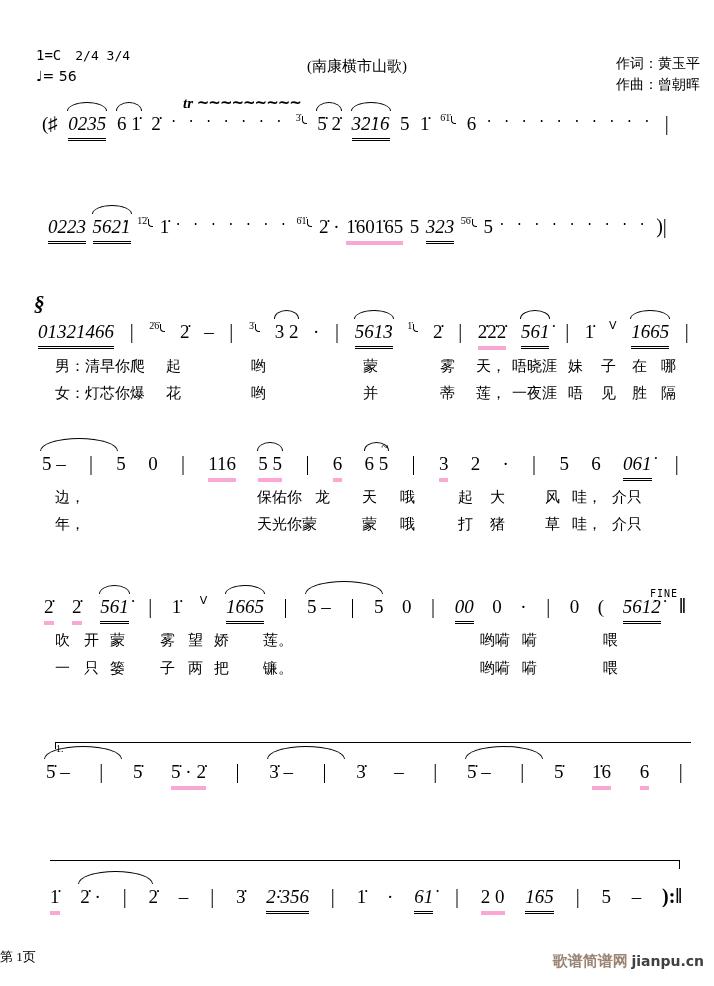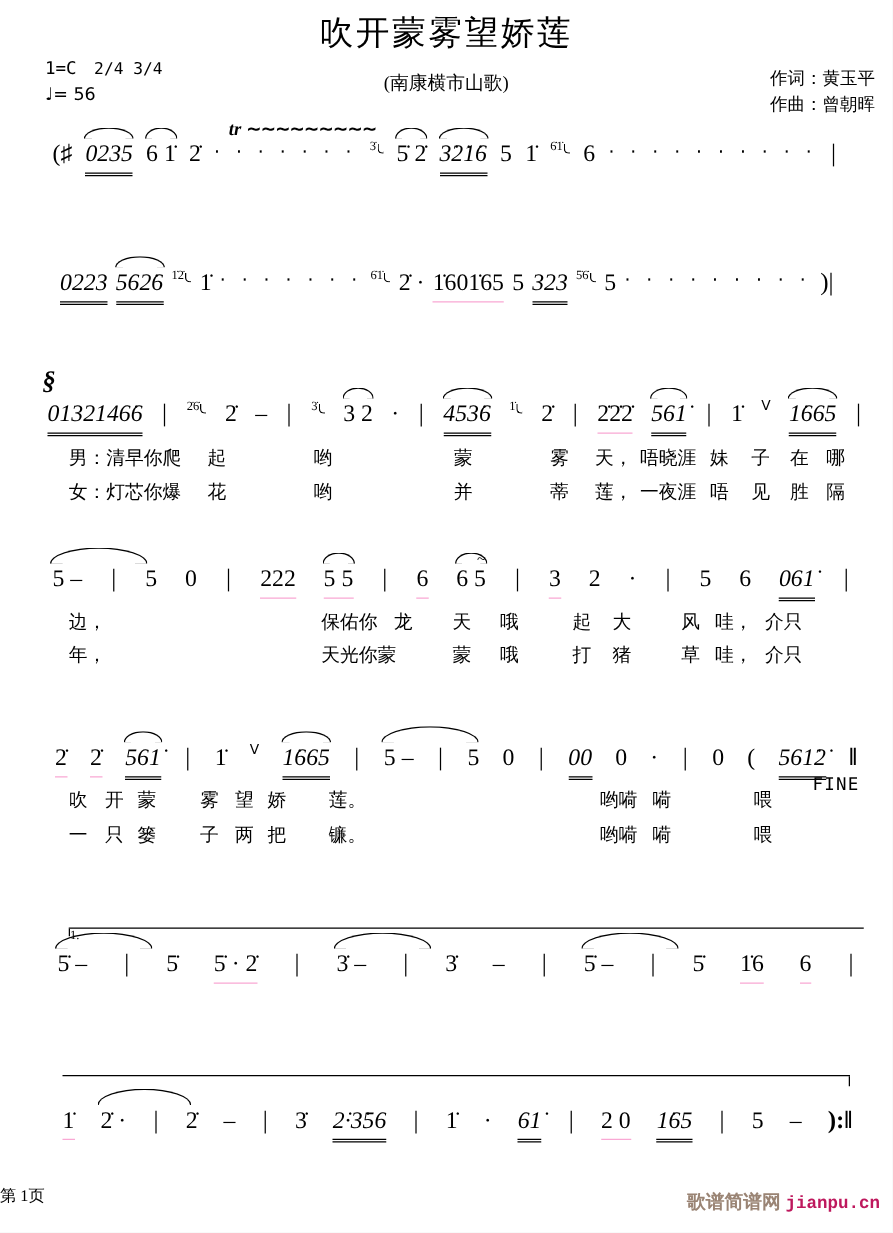--- a/index.html
+++ b/index.html
@@ -18,38 +18,38 @@
   .system{position:absolute;display:flex;justify-content:space-between;align-items:baseline;height:40px;}
   #sys0{top:110px;left:42px;width:628px;}
   #sys1{top:213px;left:48px;width:620px;}
   #sys2{top:318px;left:38px;width:652px;}
   #sys3{top:450px;left:42px;width:638px;}
   #sys4{top:593px;left:44px;width:642px;}
   #sys5{top:758px;left:46px;width:638px;}
   #sys6{top:883px;left:50px;width:632px;}
 
   .note{position:relative;display:inline-block;font-size:19px;font-family:"Liberation Serif",serif;line-height:26px;white-space:nowrap;}
-  .u1{border-bottom:1px solid #f9a8d4;padding-bottom:1px;}
+  .u1{border-bottom:4px solid #f9a8d4;padding-bottom:1px;}
   .u2{border-bottom:3px double #000;padding-bottom:1px;font-style:italic;}
   .bar{font-size:20px;padding:0 1px;}
   .fin{font-size:20px;font-weight:bold;}
   .dots{font-size:15px;letter-spacing:4px;position:relative;top:-3px;font-family:"DejaVu Sans",sans-serif;}
   .grace{font-size:10px;position:relative;top:-9px;}
   .grace::after{content:"";display:inline-block;width:4px;height:7px;border-left:1px solid #000;border-bottom:1px solid #000;border-radius:0 0 0 4px;margin-left:1px;vertical-align:-3px;}
   .breath{font-size:11px;position:relative;top:-9px;font-family:"DejaVu Sans",sans-serif;}
   .arc::before{content:"";position:absolute;left:-1px;right:-1px;top:-9px;height:8px;border:1px solid #000;border-bottom:none;border-radius:50% 50% 0 0 / 100% 100% 0 0;}
   .warc::before{content:"";position:absolute;left:-2px;right:-52px;top:-13px;height:12px;border:1px solid #000;border-bottom:none;border-radius:50% 50% 0 0 / 100% 100% 0 0;}
   .mord::after{content:"~";position:absolute;top:-17px;right:0;font-size:13px;}
 
   
   #trill{position:absolute;top:94px;left:183px;font-size:15px;}
   #trill .tr{font-style:italic;font-weight:bold;font-family:"Liberation Serif",serif;}
   #trill .wave{letter-spacing:-1px;font-weight:bold;font-family:"DejaVu Sans",sans-serif;}
   #segno{position:absolute;top:292px;left:34px;font-size:21px;font-style:italic;font-weight:bold;}
-  #fine{position:absolute;top:620px;left:650px;font-size:14px;letter-spacing:1px;font-family:"DejaVu Sans Mono",monospace;text-align:right;}
+  #fine{position:absolute;top:588px;left:650px;font-size:10px;letter-spacing:1px;font-family:"DejaVu Sans Mono",monospace;text-align:right;}
   #volta1{position:absolute;top:742px;left:55px;width:636px;border-top:1px solid #000;}
   #volta1 .vlabel{position:absolute;left:1px;top:0;font-size:10px;}
   #volta1::before{content:"";position:absolute;left:0;top:0;height:6px;border-left:1px solid #000;}
   #line7{position:absolute;top:860px;left:50px;width:630px;border-top:1px solid #000;}
   #line7::after{content:"";position:absolute;right:0;top:0;height:8px;border-right:1px solid #000;}
 
   
   .lyricrow{position:absolute;left:0;width:714px;height:20px;}
   #lyr0{top:357px;} #lyr1{top:384px;text-align:right;}
   #lyr2{top:488px;} #lyr3{top:515px;}
@@ -60,21 +60,20 @@
   #pagenum{position:absolute;top:948px;left:0;width:100%;text-align:left;font-size:13px;}
   #watermark{position:absolute;top:952px;right:10px;font-size:15px;}
   #sitename{font-weight:bold;}
   #siteurl{font-weight:bold;font-family:"DejaVu Sans",sans-serif;font-size:14px;}
 </style>
 </head>
 <body>
 
 <div id="sheet" style="background: rgb(255, 255, 255); color: rgb(0, 0, 0);">
 
-  <div id="title">吹开蒙雾望娇莲</div>
 
   <div id="keymeta">
     <span>1=C</span><span class="meters">2/4 3/4</span>
   </div>
   <div id="tempo">
     <span>♩</span><span>= 56</span>
   </div>
 
   <div id="subtitle">(南康横市山歌)</div>
 
@@ -96,21 +95,21 @@
       <span class="note u2 arc">3̇2̇1̇6</span>
       <span class="note">5</span>
       <span class="note">1̇</span>
       <span class="note grace">6̇1̇</span>
       <span class="note">6</span>
       <span class="note dots">· · · · · · · · · ·</span>
       <span class="note bar">|</span>
     </div>
   <div class="system" id="sys1">
       <span class="note u2">0223</span>
-      <span class="note u2 arc">562̇6</span>
+      <span class="note u2 arc">562̇1</span>
       <span class="note grace">1̇2̇</span>
       <span class="note">1̇</span>
       <span class="note dots">· · · · · · ·</span>
       <span class="note grace">6̇1̇</span>
       <span class="note">2̇ ·</span>
       <span class="note u1">1̇601̇65</span>
       <span class="note">5</span>
       <span class="note u2">323</span>
       <span class="note grace">5̇6̇</span>
       <span class="note">5</span>
@@ -123,21 +122,21 @@
       <span class="note u2">0132146̇6</span>
       <span class="note bar">|</span>
       <span class="note grace">2̇6̇</span>
       <span class="note">2̇</span>
       <span class="note">–</span>
       <span class="note bar">|</span>
       <span class="note grace">3̇</span>
       <span class="note arc">3 2</span>
       <span class="note">·</span>
       <span class="note bar">|</span>
-      <span class="note u2 arc">453̇6</span>
+      <span class="note u2 arc">561̇3</span>
       <span class="note grace">1̇</span>
       <span class="note">2̇</span>
       <span class="note bar">|</span>
       <span class="note u1">2̇2̇2̇</span>
       <span class="note u2 arc">561̇</span>
       <span class="note bar">|</span>
       <span class="note">1̇</span>
       <span class="note breath">V</span>
       <span class="note u2 arc">1̇665</span>
       <span class="note bar">|</span>
@@ -169,21 +168,21 @@
       <span class="lyric" style="left: 632px;">胜</span>
       <span class="lyric" style="left: 661px;">隔</span>
     </div>
 
   <div class="system" id="sys3">
       <span class="note warc">5 –</span>
       <span class="note bar">|</span>
       <span class="note">5</span>
       <span class="note">0</span>
       <span class="note bar">|</span>
-      <span class="note u1">222</span>
+      <span class="note u1">116</span>
       <span class="note u1 arc">5 5</span>
       <span class="note bar">|</span>
       <span class="note u1">6</span>
       <span class="note arc mord">6 5</span>
       <span class="note bar">|</span>
       <span class="note u1">3</span>
       <span class="note">2</span>
       <span class="note">·</span>
       <span class="note bar">|</span>
       <span class="note">5</span>
@@ -307,16 +306,16 @@
       <span class="note u2">1̇65</span>
       <span class="note bar">|</span>
       <span class="note">5</span>
       <span class="note">–</span>
       <span class="note fin">):‖</span>
     </div>
 
   <div id="pagenum">第 1页</div>
   <div id="watermark">
     <span id="sitename" style="color: rgb(154, 132, 116);">歌谱简谱网</span>
-    <span id="siteurl" style="color: #be185d; font-family: Liberation Mono, monospace;">jianpu.cn</span>
+    <span id="siteurl" style="color: #404040;">jianpu.cn</span>
   </div>
 
 </div>
 
 </body></html>

